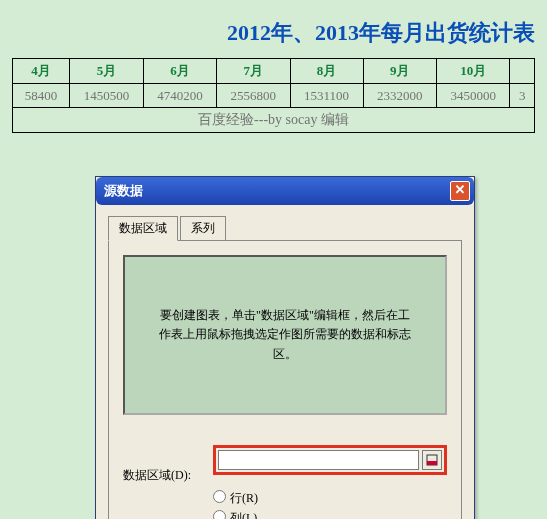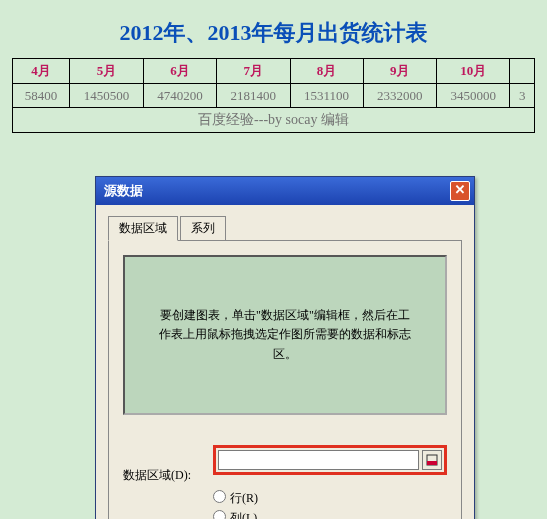--- a/index.html
+++ b/index.html
@@ -9,21 +9,21 @@
       width: 547px;
       height: 519px;
       overflow: hidden;
       position: relative;
     }
     .sheet {
       background: #d4ebd4;
       padding: 10px 12px;
     }
     .title-row {
-      text-align: center;
+      text-align: right;
       font-size: 22px;
       font-weight: bold;
       color: #0a4fb8;
       padding: 8px 0 10px 0;
       font-family: SimSun, serif;
     }
     table.data {
       border-collapse: collapse;
       width: 100%;
       background: #d4ebd4;
@@ -32,21 +32,21 @@
       border: 1px solid #000;
       padding: 3px 6px;
       text-align: center;
       font-size: 13px;
       font-family: SimSun, serif;
       color: #737373;
       height: 24px;
     }
     table.data th {
       font-weight: bold;
-      color: #be185d;
+      color: #15803d;
     }
     .footer-text {
       font-size: 14px;
       font-family: SimSun, serif;
       padding: 4px 0;
       text-align: left;
     }
     .footer-row td {
       text-align: center;
     }
@@ -63,20 +63,21 @@
     .titlebar {
       background: linear-gradient(to bottom, #3a6ad8, #1c43b0);
       color: #fff;
       font-size: 13px;
       font-weight: bold;
       padding: 4px 4px 4px 8px;
       display: flex;
       justify-content: space-between;
       align-items: center;
       font-family: SimSun, Arial, sans-serif;
+      border-radius: 6px;
     }
     .close-btn {
       width: 20px;
       height: 20px;
       background: #d9532c;
       border: 1px solid #fff;
       border-radius: 2px;
       color: #fff;
       font-size: 13px;
       line-height: 16px;
@@ -201,21 +202,21 @@
         <th>9月</th>
         <th>10月</th>
         <th></th>
       </tr>
     </thead>
     <tbody>
       <tr>
         <td>58400</td>
         <td>1450500</td>
         <td>4740200</td>
-        <td>2181400</td>
+        <td>2556800</td>
         <td>1531100</td>
         <td>2332000</td>
         <td>3450000</td>
         <td>3</td>
       </tr>
       <tr class="footer-row">
         <td colspan="8">
           <span class="footer-text">百度经验---by socay 编辑</span>
         </td>
       </tr>

